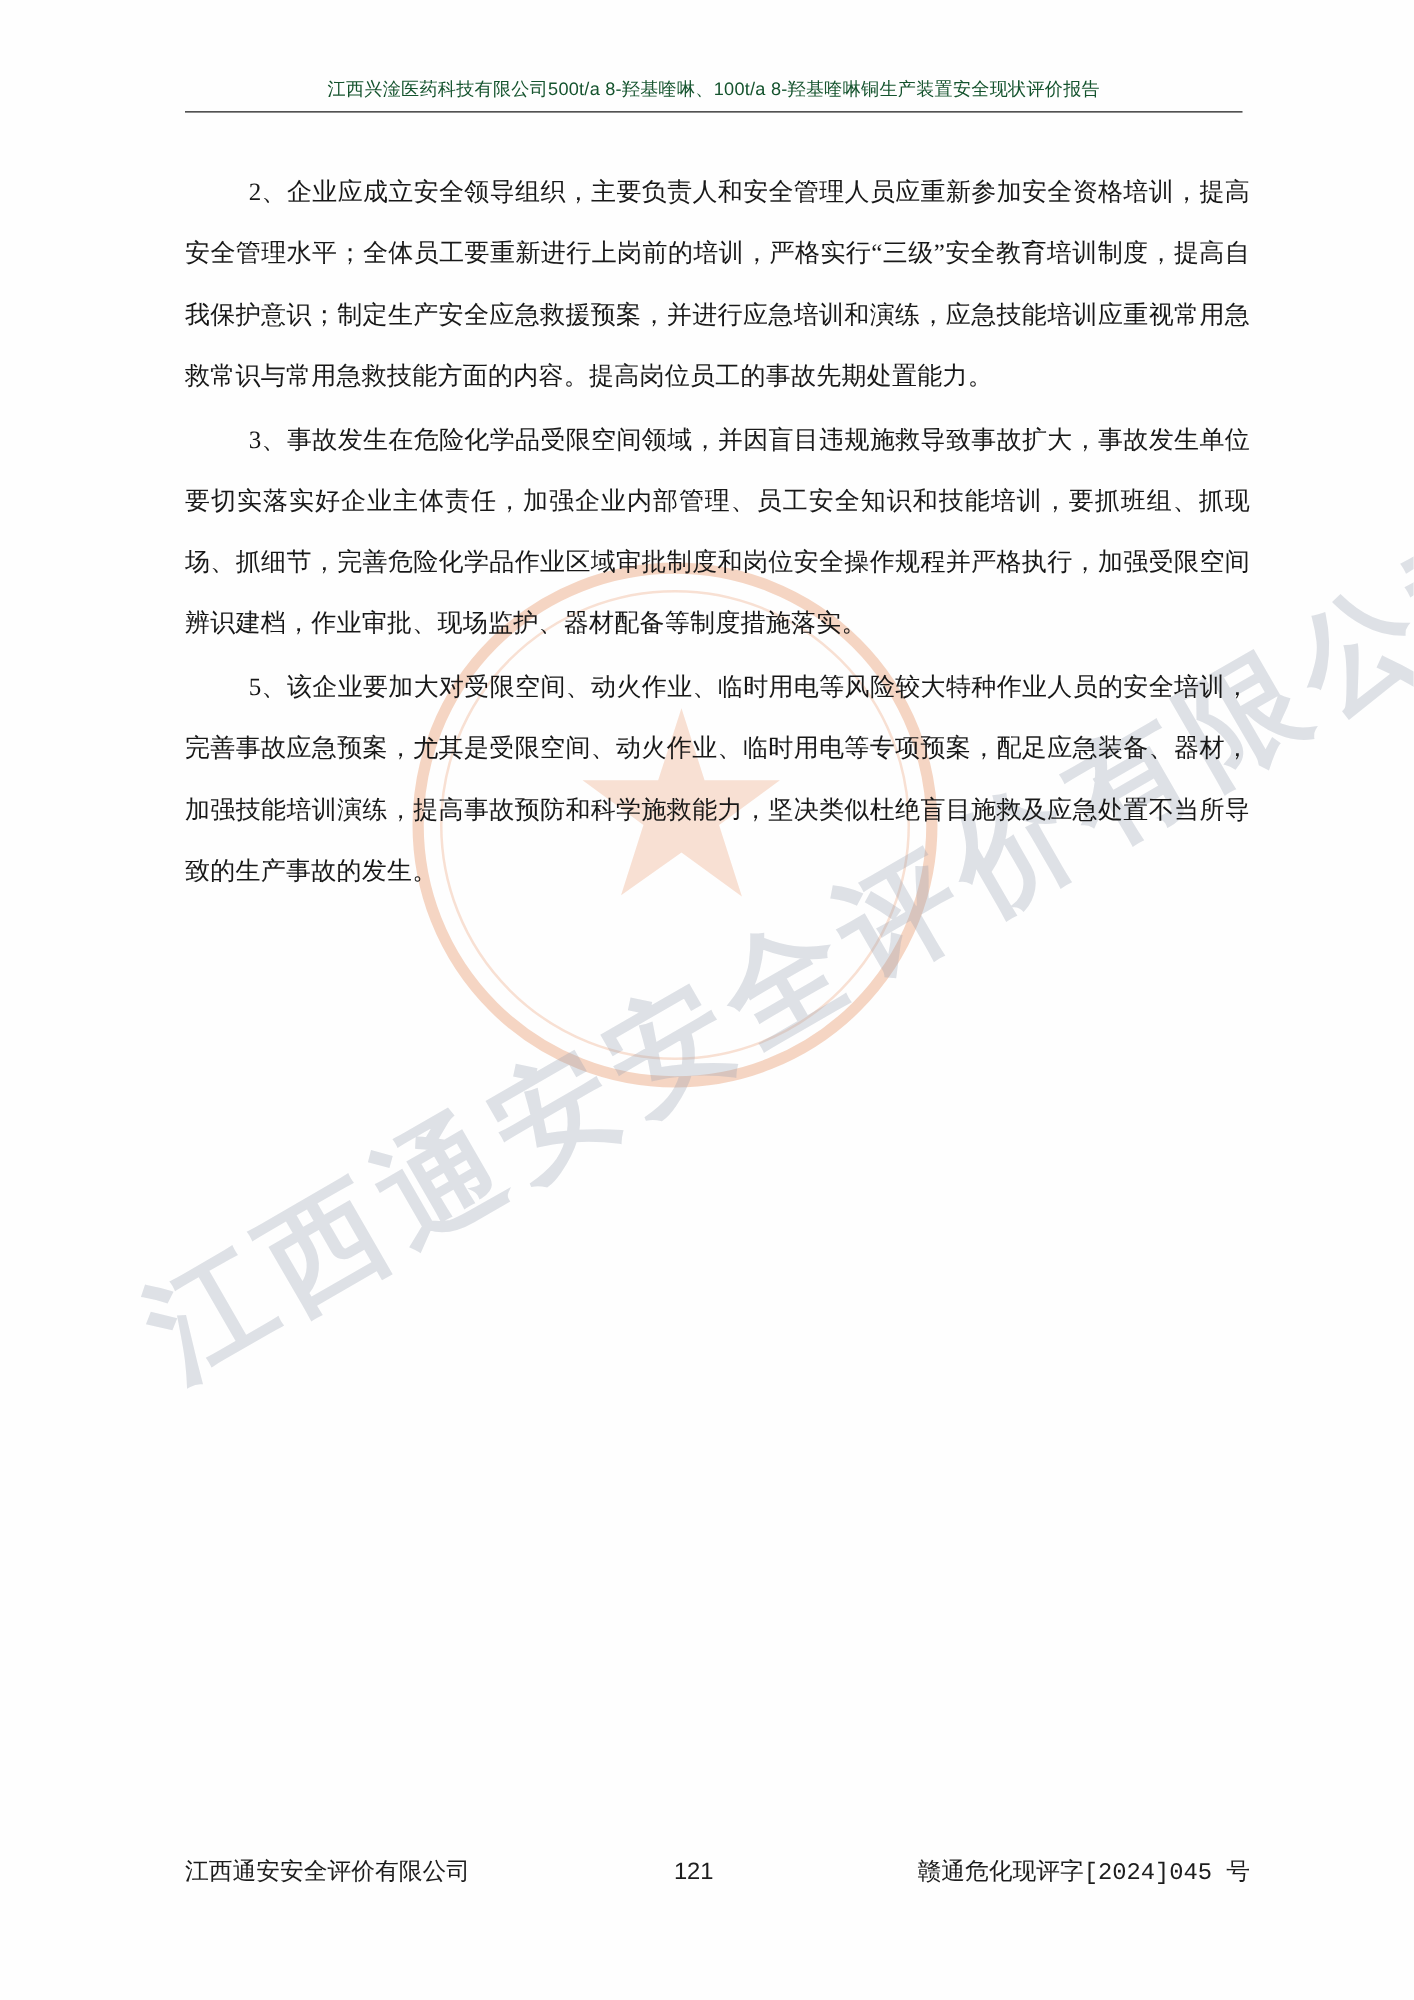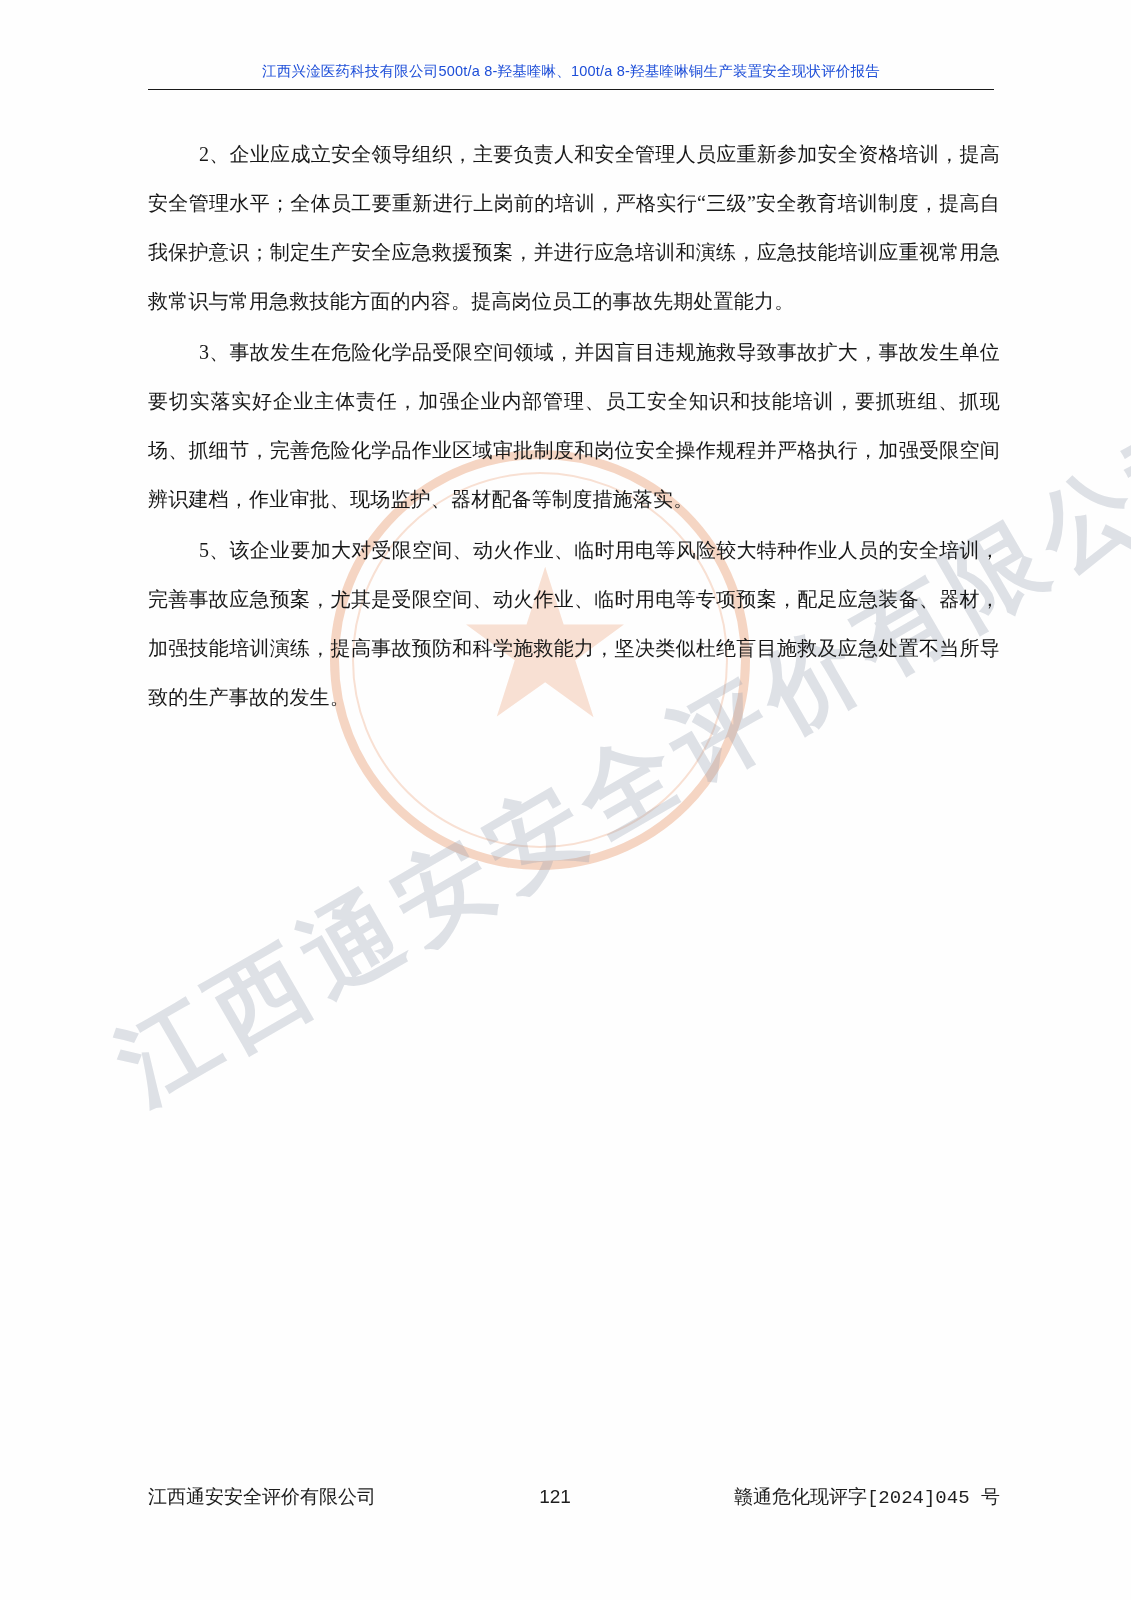--- a/index.html
+++ b/index.html
@@ -82,21 +82,21 @@
   .header {
     position: absolute;
     left: 148px;
     top: 62px;
     width: 846px;
     z-index: 3;
   }
   .header-text {
     font-family: "Liberation Sans", "DejaVu Sans", sans-serif;
     font-size: 14.5px;
-    color: #1d4ed8;
+    color: #14532d;
     text-align: center;
     letter-spacing: 0.2px;
     white-space: nowrap;
   }
   .header-rule {
     margin-top: 8px;
     border-top: 1.6px solid #1a1a1a;
     width: 100%;
   }
 

